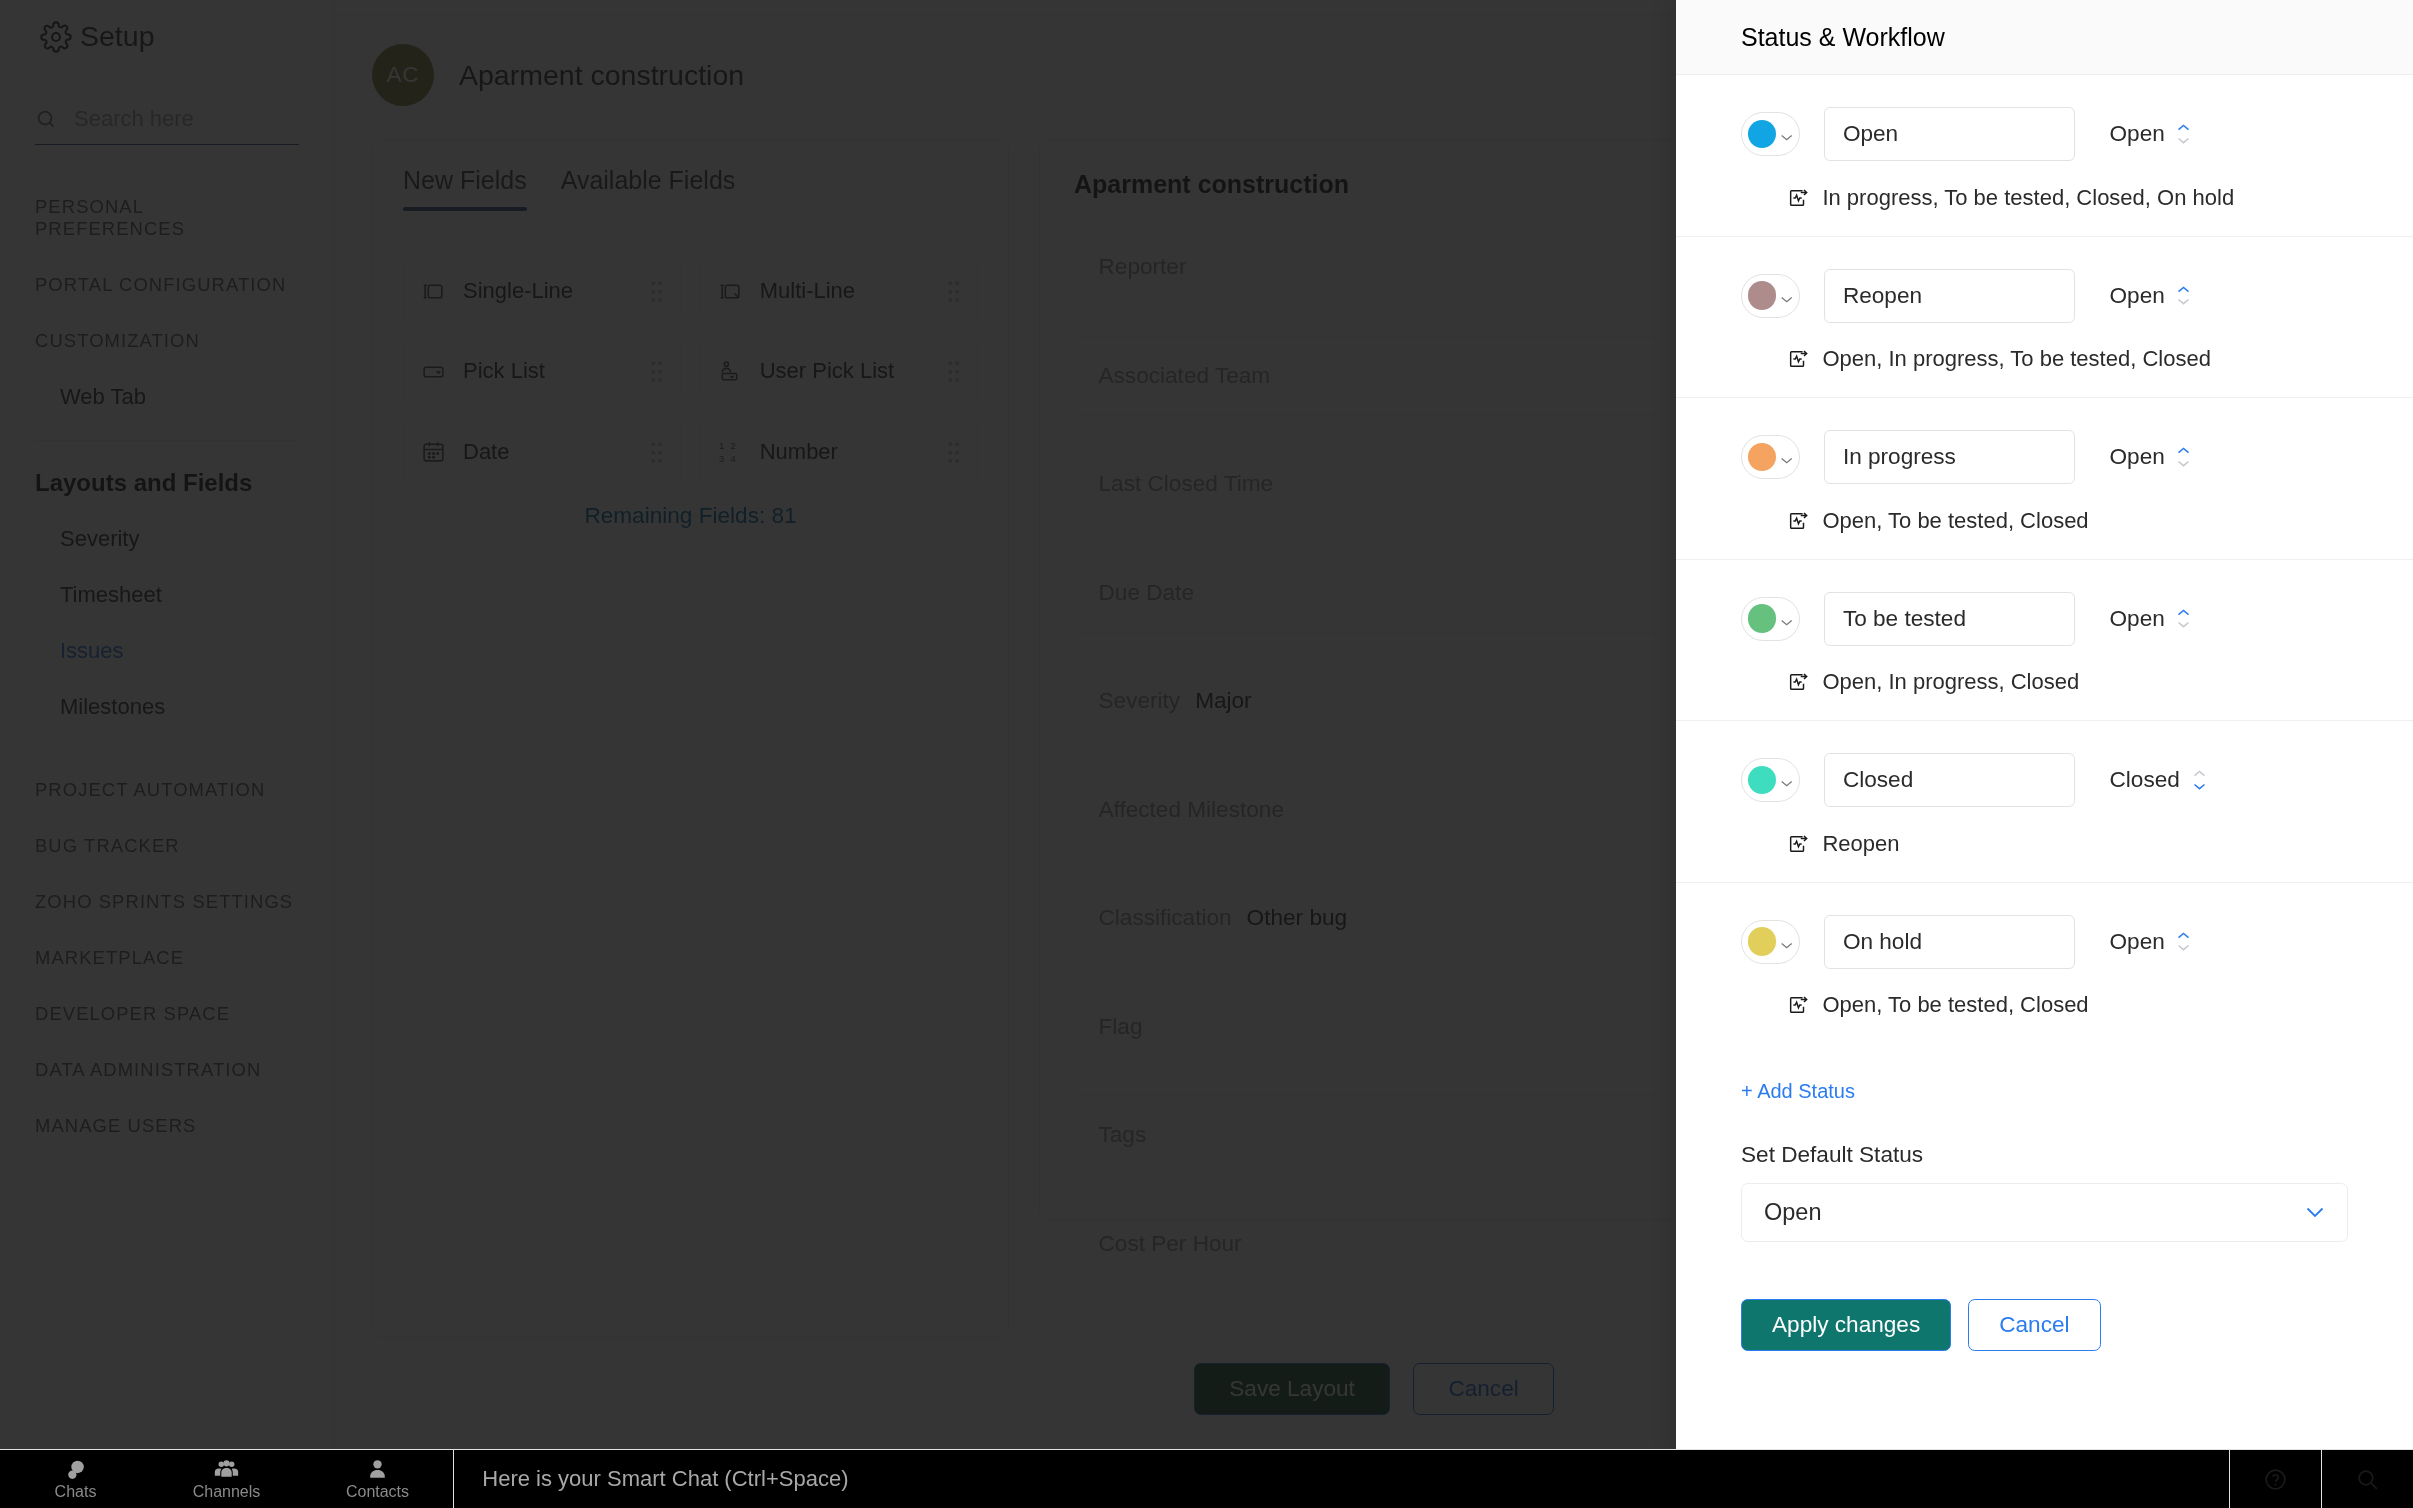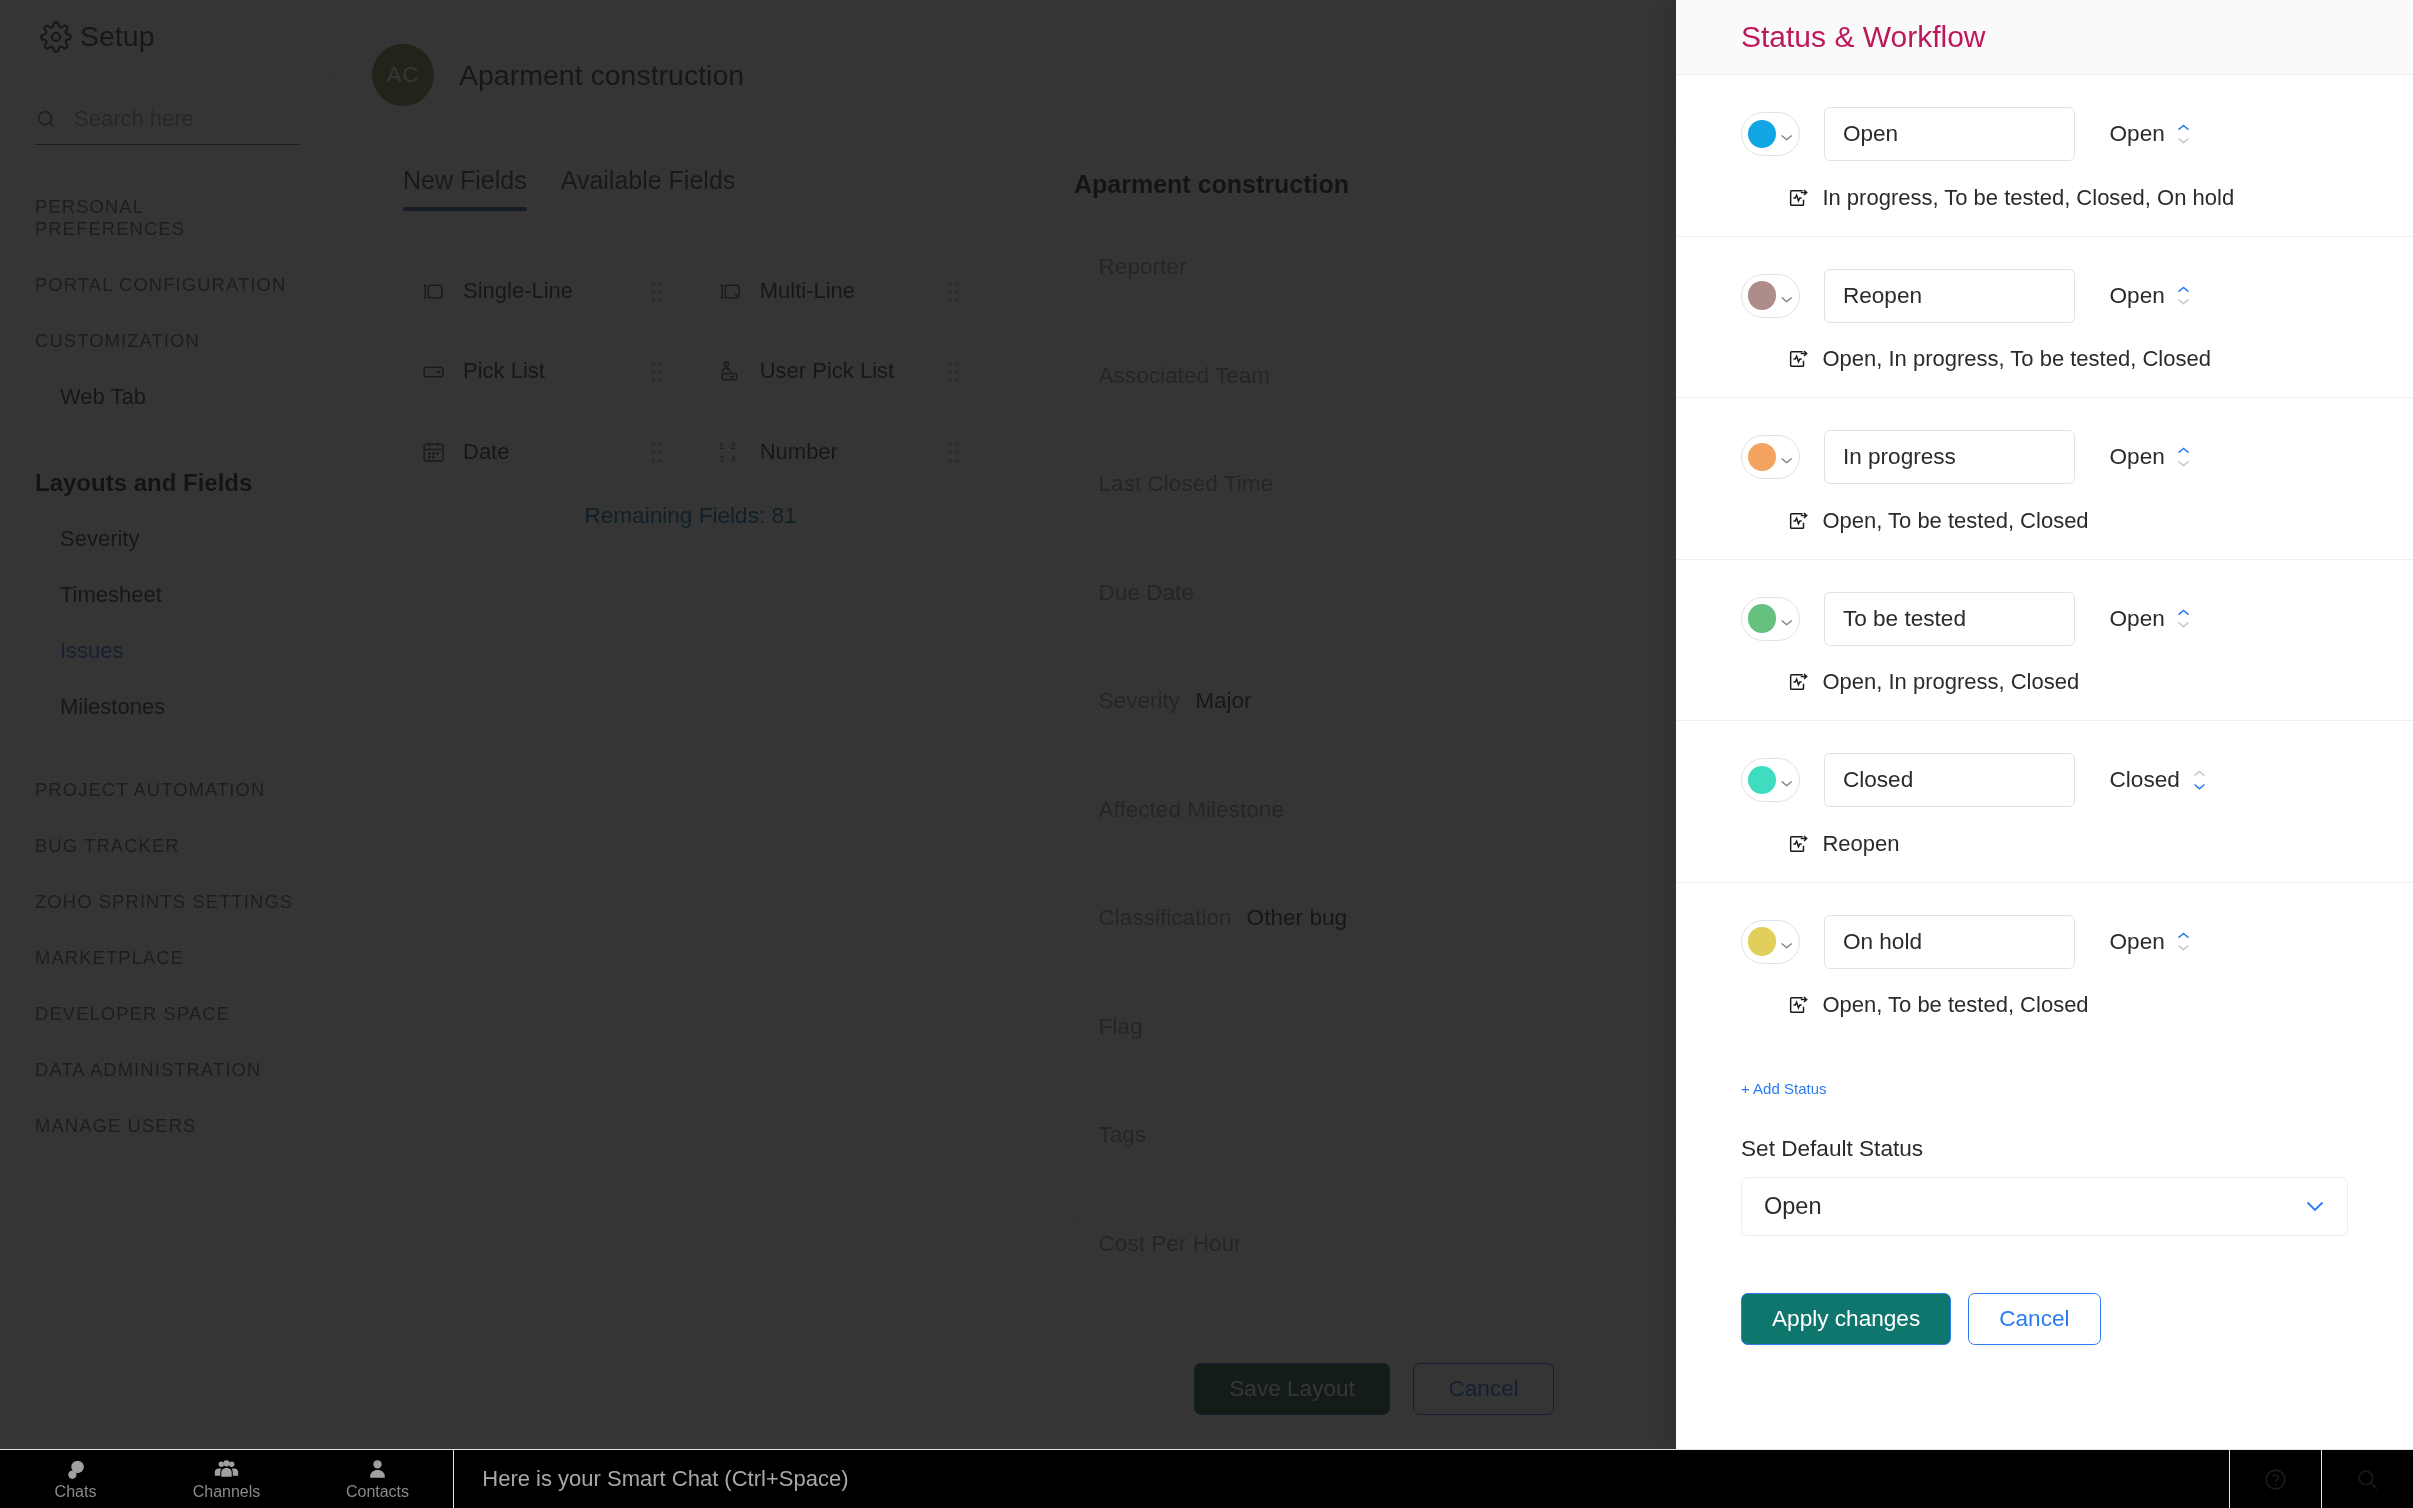--- a/index.html
+++ b/index.html
@@ -172,21 +172,21 @@
     position: absolute; right: 0; top: 0; bottom: 59px; width: 737px;
     background: #fff; z-index: 30;
     box-shadow: -3.4px 0 22px rgba(0,0,0,0.14);
     display: flex; flex-direction: column;
   }
   .panel-head {
     height: 75px; flex: 0 0 75px; background: #fafafa;
     border-bottom: 0.8px solid #ededed;
     display: flex; align-items: center; padding-left: 65px;
   }
-  .panel-title { font-size: 30px; color: #be185d; font-weight: 400; }
+  .panel-title { font-size: 25px; color: #000000; font-weight: 400; }
 
   .panel-body { flex: 1; overflow: hidden; padding: 0; }
 
   .status-row { border-bottom: 0.8px solid #efefef; padding: 32px 0 25px 0; }
   .status-row:first-child { border-top: 0; }
   .srow-top { display: flex; align-items: center; padding-left: 65px; gap: 0; }
 
   .color-pill {
     width: 59px; height: 44px; border: 0.8px solid #e2e2e2; border-radius: 22px;
     display: flex; align-items: center; gap: 3.4px; padding-left: 5.9px;
@@ -209,21 +209,21 @@
   .spin svg { width: 15px; height: 9.2px; display: block; }
 
   .srow-bottom {
     display: flex; align-items: center; gap: 13.4px;
     padding-left: 111px; margin-top: 23.5px;
   }
   .flow-ico { width: 22px; height: 22px; flex: 0 0 22px; }
   .flow-txt { font-size: 22px; color: #2b2b2b; }
 
   .add-status {
-    padding: 37px 0 0 65px; font-size: 15px; color: #2a7cf0; cursor: pointer;
+    padding: 37px 0 0 65px; font-size: 20px; color: #2a7cf0; cursor: pointer;
   }
   .default-label {
     padding: 39px 0 0 65px; font-size: 22.6px; color: #2b2b2b;
   }
   .default-select {
     margin: 15px 65px 0 65px; height: 59px; border: 0.8px solid #ececec;
     border-radius: 6.7px; display: flex; align-items: center;
     padding: 0 22px; justify-content: space-between;
   }
   .default-select .v { font-size: 23.5px; color: #2b2b2b; }

